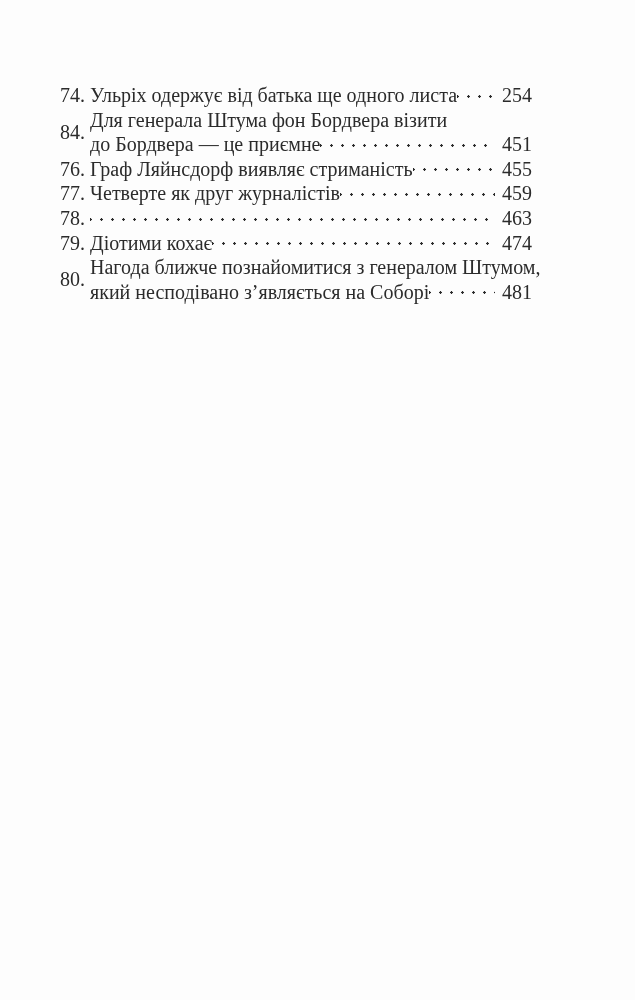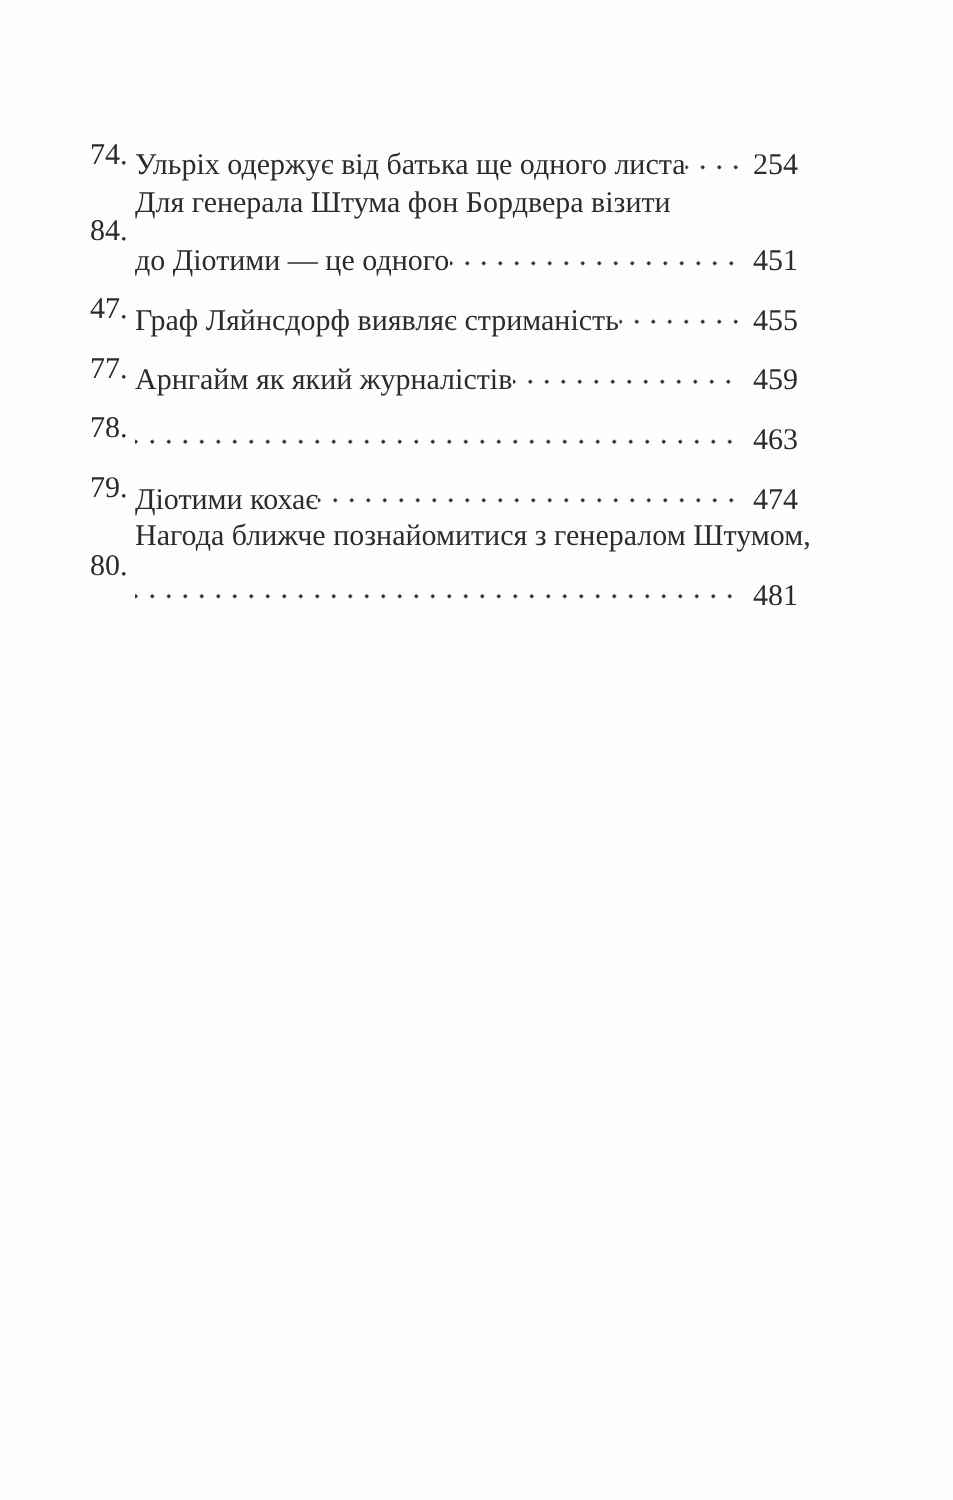--- a/index.html
+++ b/index.html
@@ -35,21 +35,20 @@
     width:30px;
   }
   .body{
     flex:1 1 auto;
     min-width:0;
   }
   .line{ white-space:nowrap; }
   .line-last{
     display:flex;
     white-space:nowrap;
-    margin-top:15px;
   }
   .txt{ flex:0 0 auto; }
   .leader{
     flex:1 1 auto;
     min-width:12px;
     background-image:radial-gradient(circle, var(--ink) 1.15px, transparent 1.45px);
     background-size:11px 11px;
     background-repeat:repeat-x;
     background-position:left 6px bottom 6px;
   }
@@ -72,41 +71,41 @@
             <span class="leader"></span>
             <span class="pageno">254</span>
           </div>
         </div>
       </div>
       <div class="entry">
         <div class="num">84.</div>
         <div class="body">
           <div class="line">Для генерала Штума фон Бордвера візити</div>
           <div class="line-last">
-            <span class="txt">до Діотими — це одного</span>
+            <span class="txt">до Бордвера — це приємне</span>
             <span class="leader"></span>
             <span class="pageno">451</span>
           </div>
         </div>
       </div>
       <div class="entry">
-        <div class="num">47.</div>
+        <div class="num">76.</div>
         <div class="body">
           <div class="line-last">
             <span class="txt">Граф Ляйнсдорф виявляє стриманість</span>
             <span class="leader"></span>
             <span class="pageno">455</span>
           </div>
         </div>
       </div>
       <div class="entry">
         <div class="num">77.</div>
         <div class="body">
           <div class="line-last">
-            <span class="txt">Арнгайм як який журналістів</span>
+            <span class="txt">Четверте як друг журналістів</span>
             <span class="leader"></span>
             <span class="pageno">459</span>
           </div>
         </div>
       </div>
       <div class="entry">
         <div class="num">78.</div>
         <div class="body">
           <div class="line-last">
             <span class="leader"></span>
@@ -122,19 +121,20 @@
             <span class="leader"></span>
             <span class="pageno">474</span>
           </div>
         </div>
       </div>
       <div class="entry">
         <div class="num">80.</div>
         <div class="body">
           <div class="line">Нагода ближче познайомитися з генералом Штумом,</div>
           <div class="line-last">
+            <span class="txt">який несподівано з’являється на Соборі</span>
             <span class="leader"></span>
             <span class="pageno">481</span>
           </div>
         </div>
       </div>
     </div>
 </div>
 
 </body></html>

